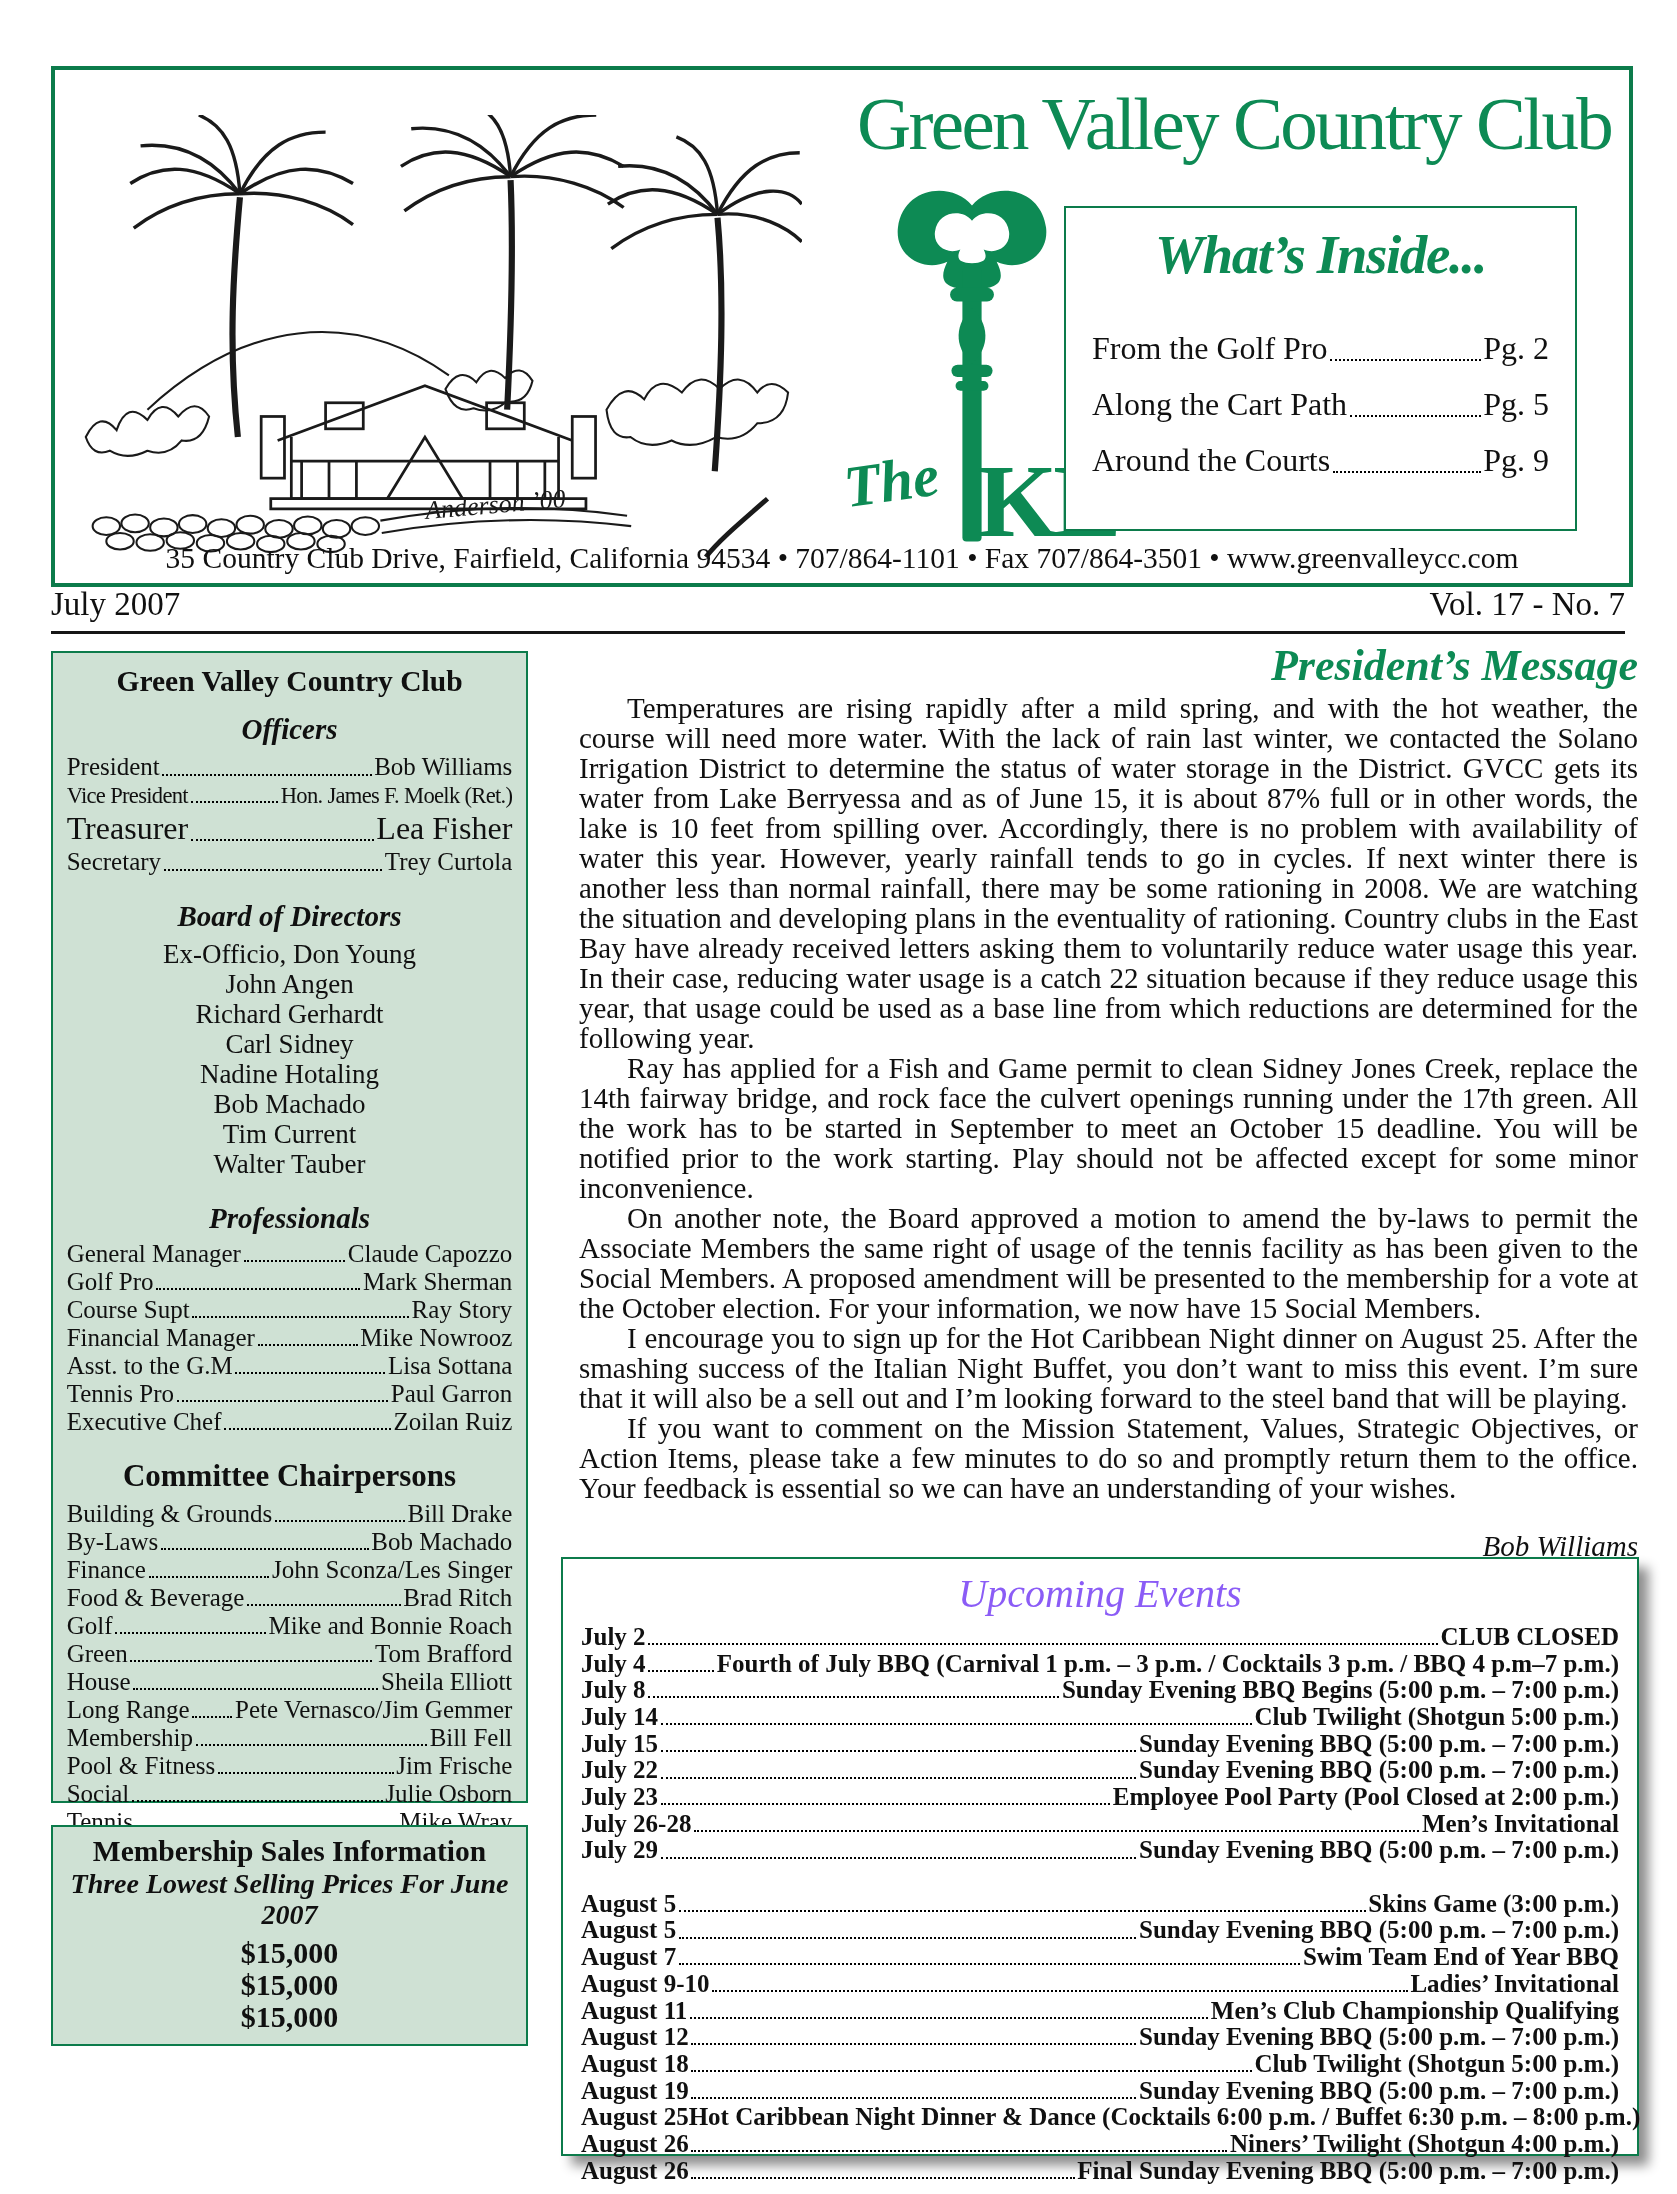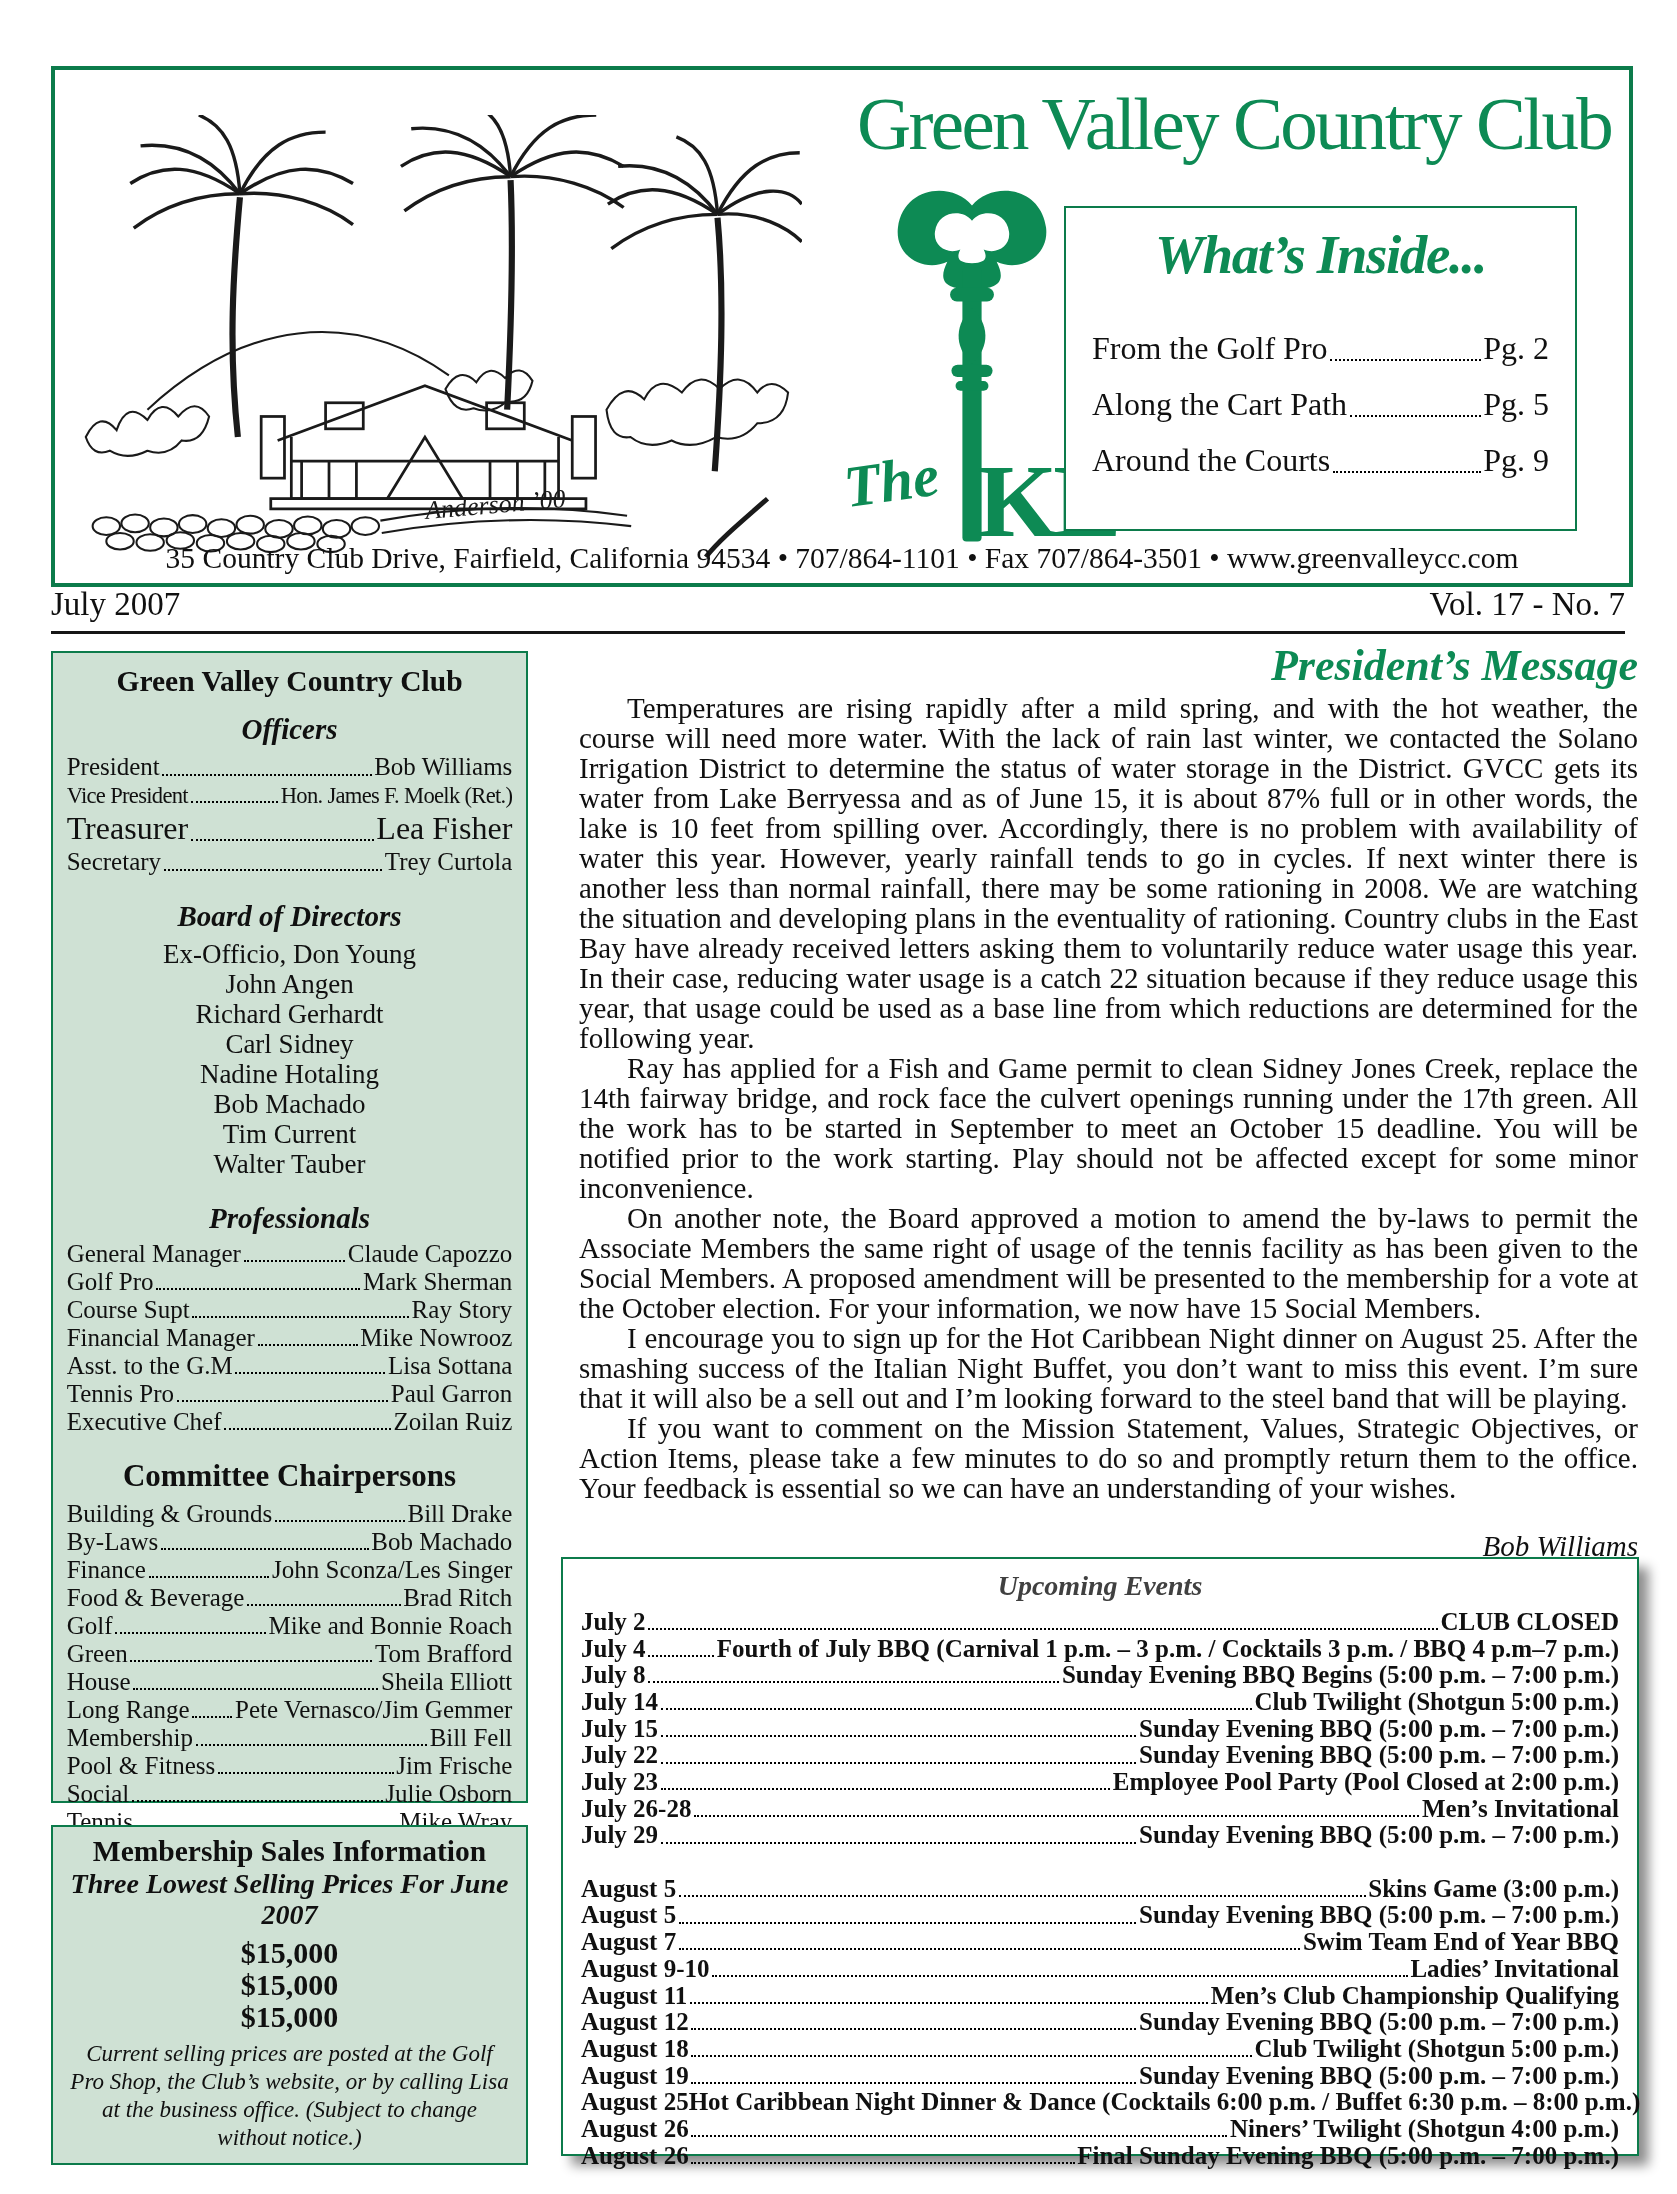--- a/index.html
+++ b/index.html
@@ -63,21 +63,21 @@
   .msg-title{position:absolute;left:579px;top:640px;width:1059px;text-align:right;
       font-size:44px;font-weight:bold;font-style:italic;color:#0d8a54;}
   .msg-body{position:absolute;left:579px;top:693px;width:1059px;}
   .msg-body p{margin:0;font-size:29px;line-height:30px;text-align:justify;text-indent:48px;}
   .msg-sign{text-align:right;font-style:italic;font-size:29px;margin-top:27.4px;}
 
   
   .ev-box{position:absolute;left:561px;top:1557px;width:1078px;height:599px;
       border:2.7px solid #0c7b4b;background:#fff;box-sizing:border-box;
       padding:6.9px 18px;box-shadow:9.6px 9.6px 11px rgba(0,0,0,0.45);}
-  .ev-title{text-align:center;font-size:28px;font-weight:bold;font-style:italic;color:#404040;
+  .ev-title{text-align:center;font-size:40px;font-weight:normal;font-style:italic;color:#8b5cf6;
       margin:4.1px 0 6.9px 0;}
   .ev-row{display:flex;align-items:flex-end;font-size:25px;line-height:26px;margin:0.7px 0;font-weight:bold;}
   .ev-row.bold{font-weight:bold;}
   .ev-row.gap{margin-top:27.4px;}
   .ev-date,.ev-desc{white-space:nowrap;}
   .ev-row .dots{border-bottom-width:2.1px;margin-bottom:4.8px;}
 </style>
 </head>
 <body>
 
@@ -358,21 +358,20 @@
   </div>
 
   <div class="memb">
     <div class="memb-title">Membership Sales Information</div>
     <div class="memb-sub">Three Lowest Selling Prices For June 2007</div>
     <div class="memb-prices" id="memb-prices">
         <div class="memb-price">$15,000</div>
         <div class="memb-price">$15,000</div>
         <div class="memb-price">$15,000</div>
       </div>
-    <div class="memb-note">Current selling prices are posted at the Golf Pro Shop, the Club’s website, or by calling Lisa at the business office. (Subject to change without notice.)</div>
   </div>
 
   <div class="msg-title">President’s Message</div>
   <div class="msg-body">
     <div id="msg-paras">
         <p class="msg-p">Temperatures are rising rapidly after a mild spring, and with the hot weather, the course will need more water. With the lack of rain last winter, we contacted the Solano Irrigation District to determine the status of water storage in the District. GVCC gets its water from Lake Berryessa and as of June 15, it is about 87% full or in other words, the lake is 10 feet from spilling over.  Accordingly, there is no problem with availability of water this year.  However, yearly rainfall tends to go in cycles.  If next winter there is another less than normal rainfall, there may be some rationing in 2008.  We are watching the situation and developing plans in the eventuality of rationing.  Country clubs in the East Bay have already received letters asking them to voluntarily reduce water usage this year.  In their case, reducing water usage is a catch 22 situation because if they reduce usage this year, that usage could be used as a base line from which reductions are determined for the following year.</p>
         <p class="msg-p">Ray has applied for a Fish and Game permit to clean Sidney Jones Creek, replace the 14th fairway bridge, and rock face the culvert openings running under the 17th green.   All the work has to be started in September to meet an October 15 deadline. You will be notified prior to the work starting. Play should not be affected except for some minor inconvenience.</p>
         <p class="msg-p">On another note, the Board approved a motion to amend the by-laws to permit the Associate Members the same right of usage of the tennis facility as has been given to the Social Members. A proposed amendment will be presented to the membership for a vote at the October election.  For your information, we now have 15 Social Members.</p>
         <p class="msg-p">I encourage you to sign up for the Hot Caribbean Night dinner on August 25. After the smashing success of the Italian Night Buffet, you don’t want to miss this event.  I’m sure that it will also be a sell out and I’m looking forward to the steel band that will be playing.</p>
         <p class="msg-p">If you want to comment on the Mission Statement, Values, Strategic Objectives, or Action Items, please take a few minutes to do so and promptly return them to the office. Your feedback is essential so we can have an understanding of your wishes.</p>

